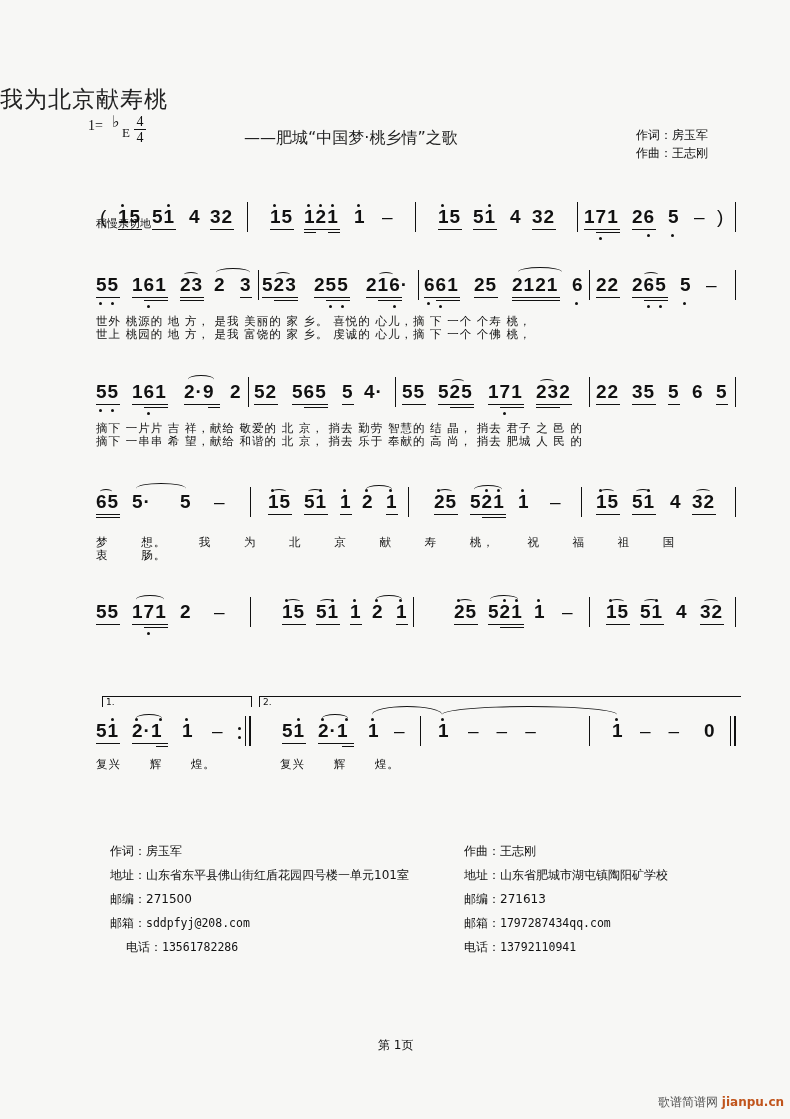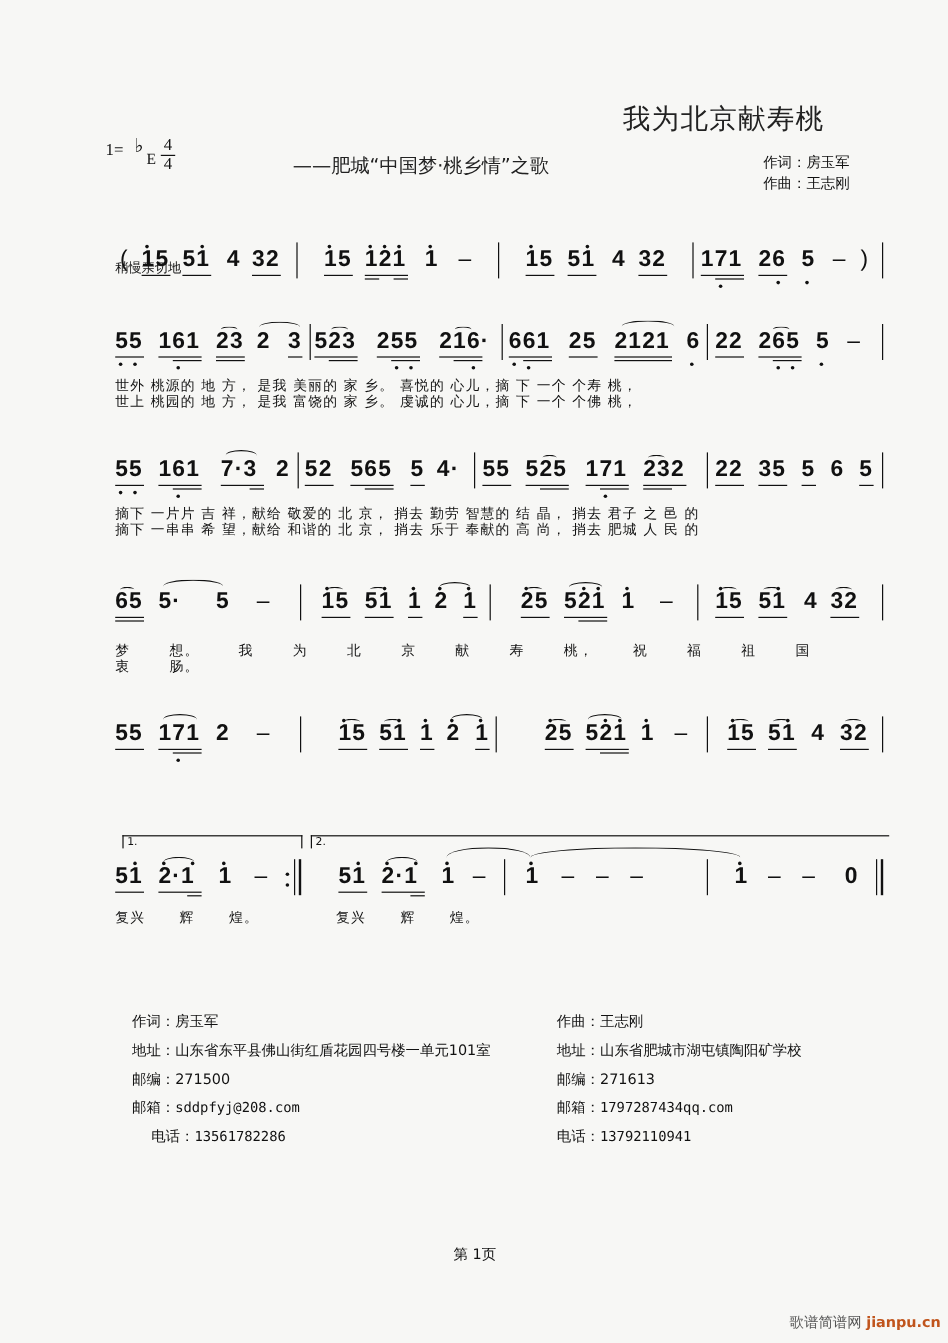--- a/index.html
+++ b/index.html
@@ -2,21 +2,21 @@
 <html><head>
 <meta charset="utf-8">
 <style>
   html, body { margin: 0; padding: 0; }
   body {
     width: 790px; height: 1119px; position: relative; overflow: hidden;
     background: #f7f7f5;
     font-family: "DejaVu Sans", sans-serif; color: #111;
   }
   .abs { position: absolute; }
-  .title { left: 0; width: 687px; top: 84px; text-align: right; font-size: 23px; color: #222; letter-spacing: 1px; }
+  .title { left: 0; width: 687px; top: 84px; text-align: left; font-size: 23px; color: #222; letter-spacing: 1px; }
   .key { left: 88px; top: 118px; font-family: "Liberation Serif", serif; font-size: 14px; }
   .key .flat { position: absolute; left: 24px; top: -6px; font-size: 16px; }
   .key .e { position: absolute; left: 34px; top: 7px; font-size: 13px; }
   .key .frac { position: absolute; left: 46px; top: -4px; width: 12px; text-align: center; font-size: 14px; line-height: 15px; }
   .key .frac .line { border-top: 1px solid #111; }
   .tempo { left: 96px; top: 172px; font-size: 11px; margin-top: 44px; }
   .subtitle { left: 244px; top: 128px; font-size: 16px; color: #222; }
   .credit { left: 636px; font-size: 12px; }
   .system { position: absolute; left: 92px; width: 646px; }
   .bar { position: absolute; width: 1px; background: #111; }
@@ -173,21 +173,21 @@
 <div class="system" style="top:373px;height:80px">
   <div class="note" style="left:4px;top:8px">55</div>
     <div class="ul" style="left:4px;top:31px;width:24px"></div>
     <div class="dot" style="left:7px;top:36px"></div>
     <div class="dot" style="left:19px;top:36px"></div>
   <div class="note" style="left:40px;top:8px">161</div>
     <div class="ul" style="left:40px;top:31px;width:36px"></div>
     <div class="ul" style="left:52px;top:34px;width:24px"></div>
     <div class="dot" style="left:55px;top:39px"></div>
   <div class="arc" style="left:96px;top:2px;width:26px;height:8px"></div>
-  <div class="note" style="left:92px;top:8px">7·3</div>
+  <div class="note" style="left:92px;top:8px">2·9</div>
     <div class="ul" style="left:92px;top:31px;width:36px"></div>
     <div class="ul" style="left:116px;top:34px;width:12px"></div>
   <div class="note" style="left:138px;top:8px">2</div>
   <div class="bar" style="left:156px;top:4px;height:30px"></div>
   <div class="note" style="left:162px;top:8px">52</div>
     <div class="ul" style="left:162px;top:31px;width:24px"></div>
   <div class="note" style="left:200px;top:8px">565</div>
     <div class="ul" style="left:200px;top:31px;width:36px"></div>
     <div class="ul" style="left:212px;top:34px;width:24px"></div>
   <div class="note" style="left:250px;top:8px">5</div>

